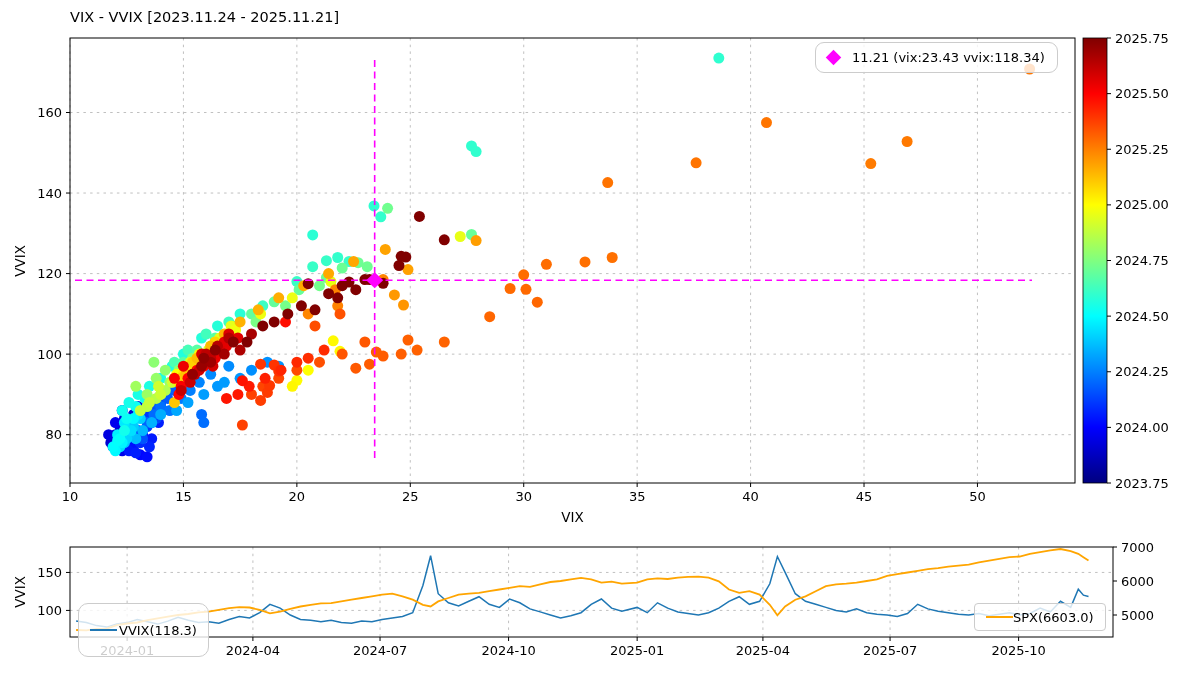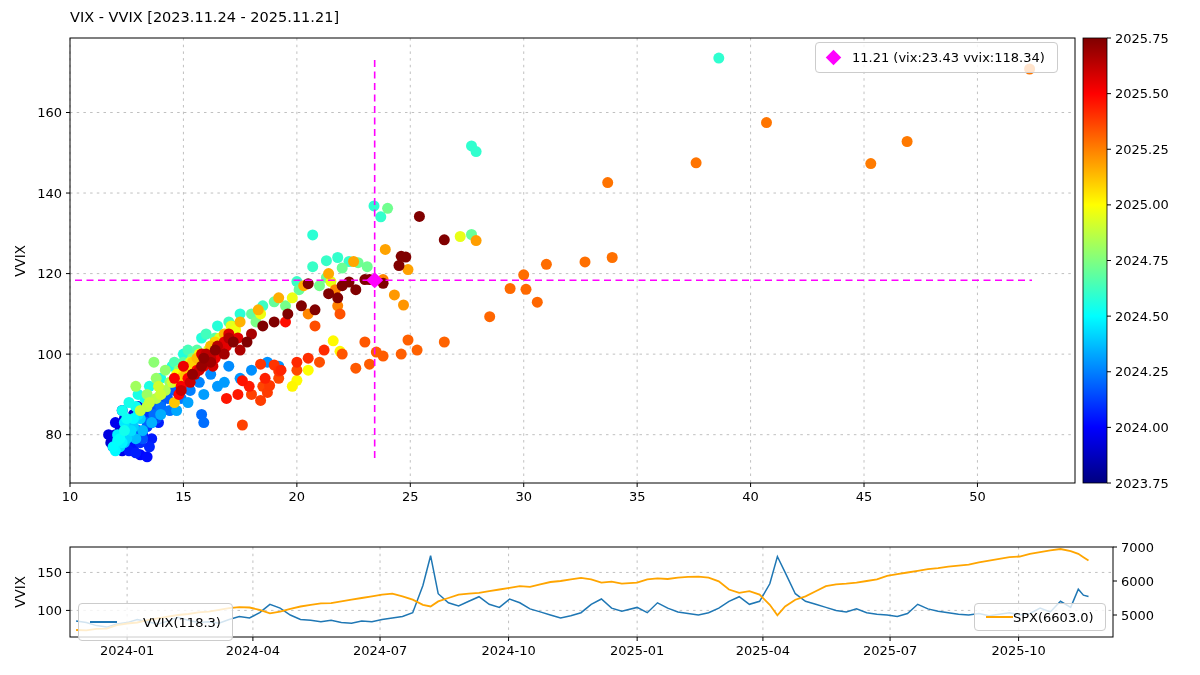--- a/index.html
+++ b/index.html
@@ -21,22 +21,22 @@
   .ylabel-wrap.main{left:12px;top:38px;height:445px;}
   .ylabel-wrap.ts{left:12px;top:547px;height:90px;}
   .ylabel-wrap span{
     writing-mode:vertical-rl;transform:rotate(180deg);font-size:13.5px;
   }
   .legend{
     position:absolute;display:flex;align-items:center;
     background:rgba(255,255,255,0.8);border:1px solid #cccccc;border-radius:4px;
     font-size:13px;white-space:nowrap;
   }
-  .legend.main-legend{left:815px;top:42px;height:29px;padding:0 12px;gap:13px;}
-  .legend.ts-vvix{left:78px;top:603px;height:28px;padding:4px 11px;gap:26px;}
+  .legend.main-legend{left:815px;top:42px;height:29px;padding:0 12px;gap:13px;border-radius:9px;}
+  .legend.ts-vvix{left:78px;top:603px;height:28px;padding:12px 11px;gap:2px;border-radius:10px;}
   .legend.ts-spx{left:974px;top:603px;height:26px;padding:0 11px;gap:0;}
   .diamond{
     width:11px;height:11px;transform:rotate(45deg);display:inline-block;flex:0 0 auto;
   }
   .line-sample{width:27px;height:0;display:inline-block;flex:0 0 auto;}
 </style>
 </head>
 <body>
 
 <div class="figure">
@@ -492,20 +492,21 @@
         <text x="1121" y="619.5015111446921" text-anchor="start" font-size="13px" fill="#000">5000</text>
         <line x1="1113" y1="581.0007555723461" x2="1117" y2="581.0007555723461" stroke="#000"></line>
         <text x="1121" y="585.5007555723461" text-anchor="start" font-size="13px" fill="#000">6000</text>
         <line x1="1113" y1="547" x2="1117" y2="547" stroke="#000"></line>
         <text x="1121" y="551.5" text-anchor="start" font-size="13px" fill="#000">7000</text>
       </g>
     </svg>
 
   <div class="fig-title">VIX - VVIX [2023.11.24 - 2025.11.21]</div>
 
+  <div class="xlabel-main">VIX</div>
 
   <div class="ylabel-wrap main">
     <span>VVIX</span>
   </div>
 
   <div class="ylabel-wrap ts">
     <span>VVIX</span>
   </div>
 
   <div class="legend main-legend">

